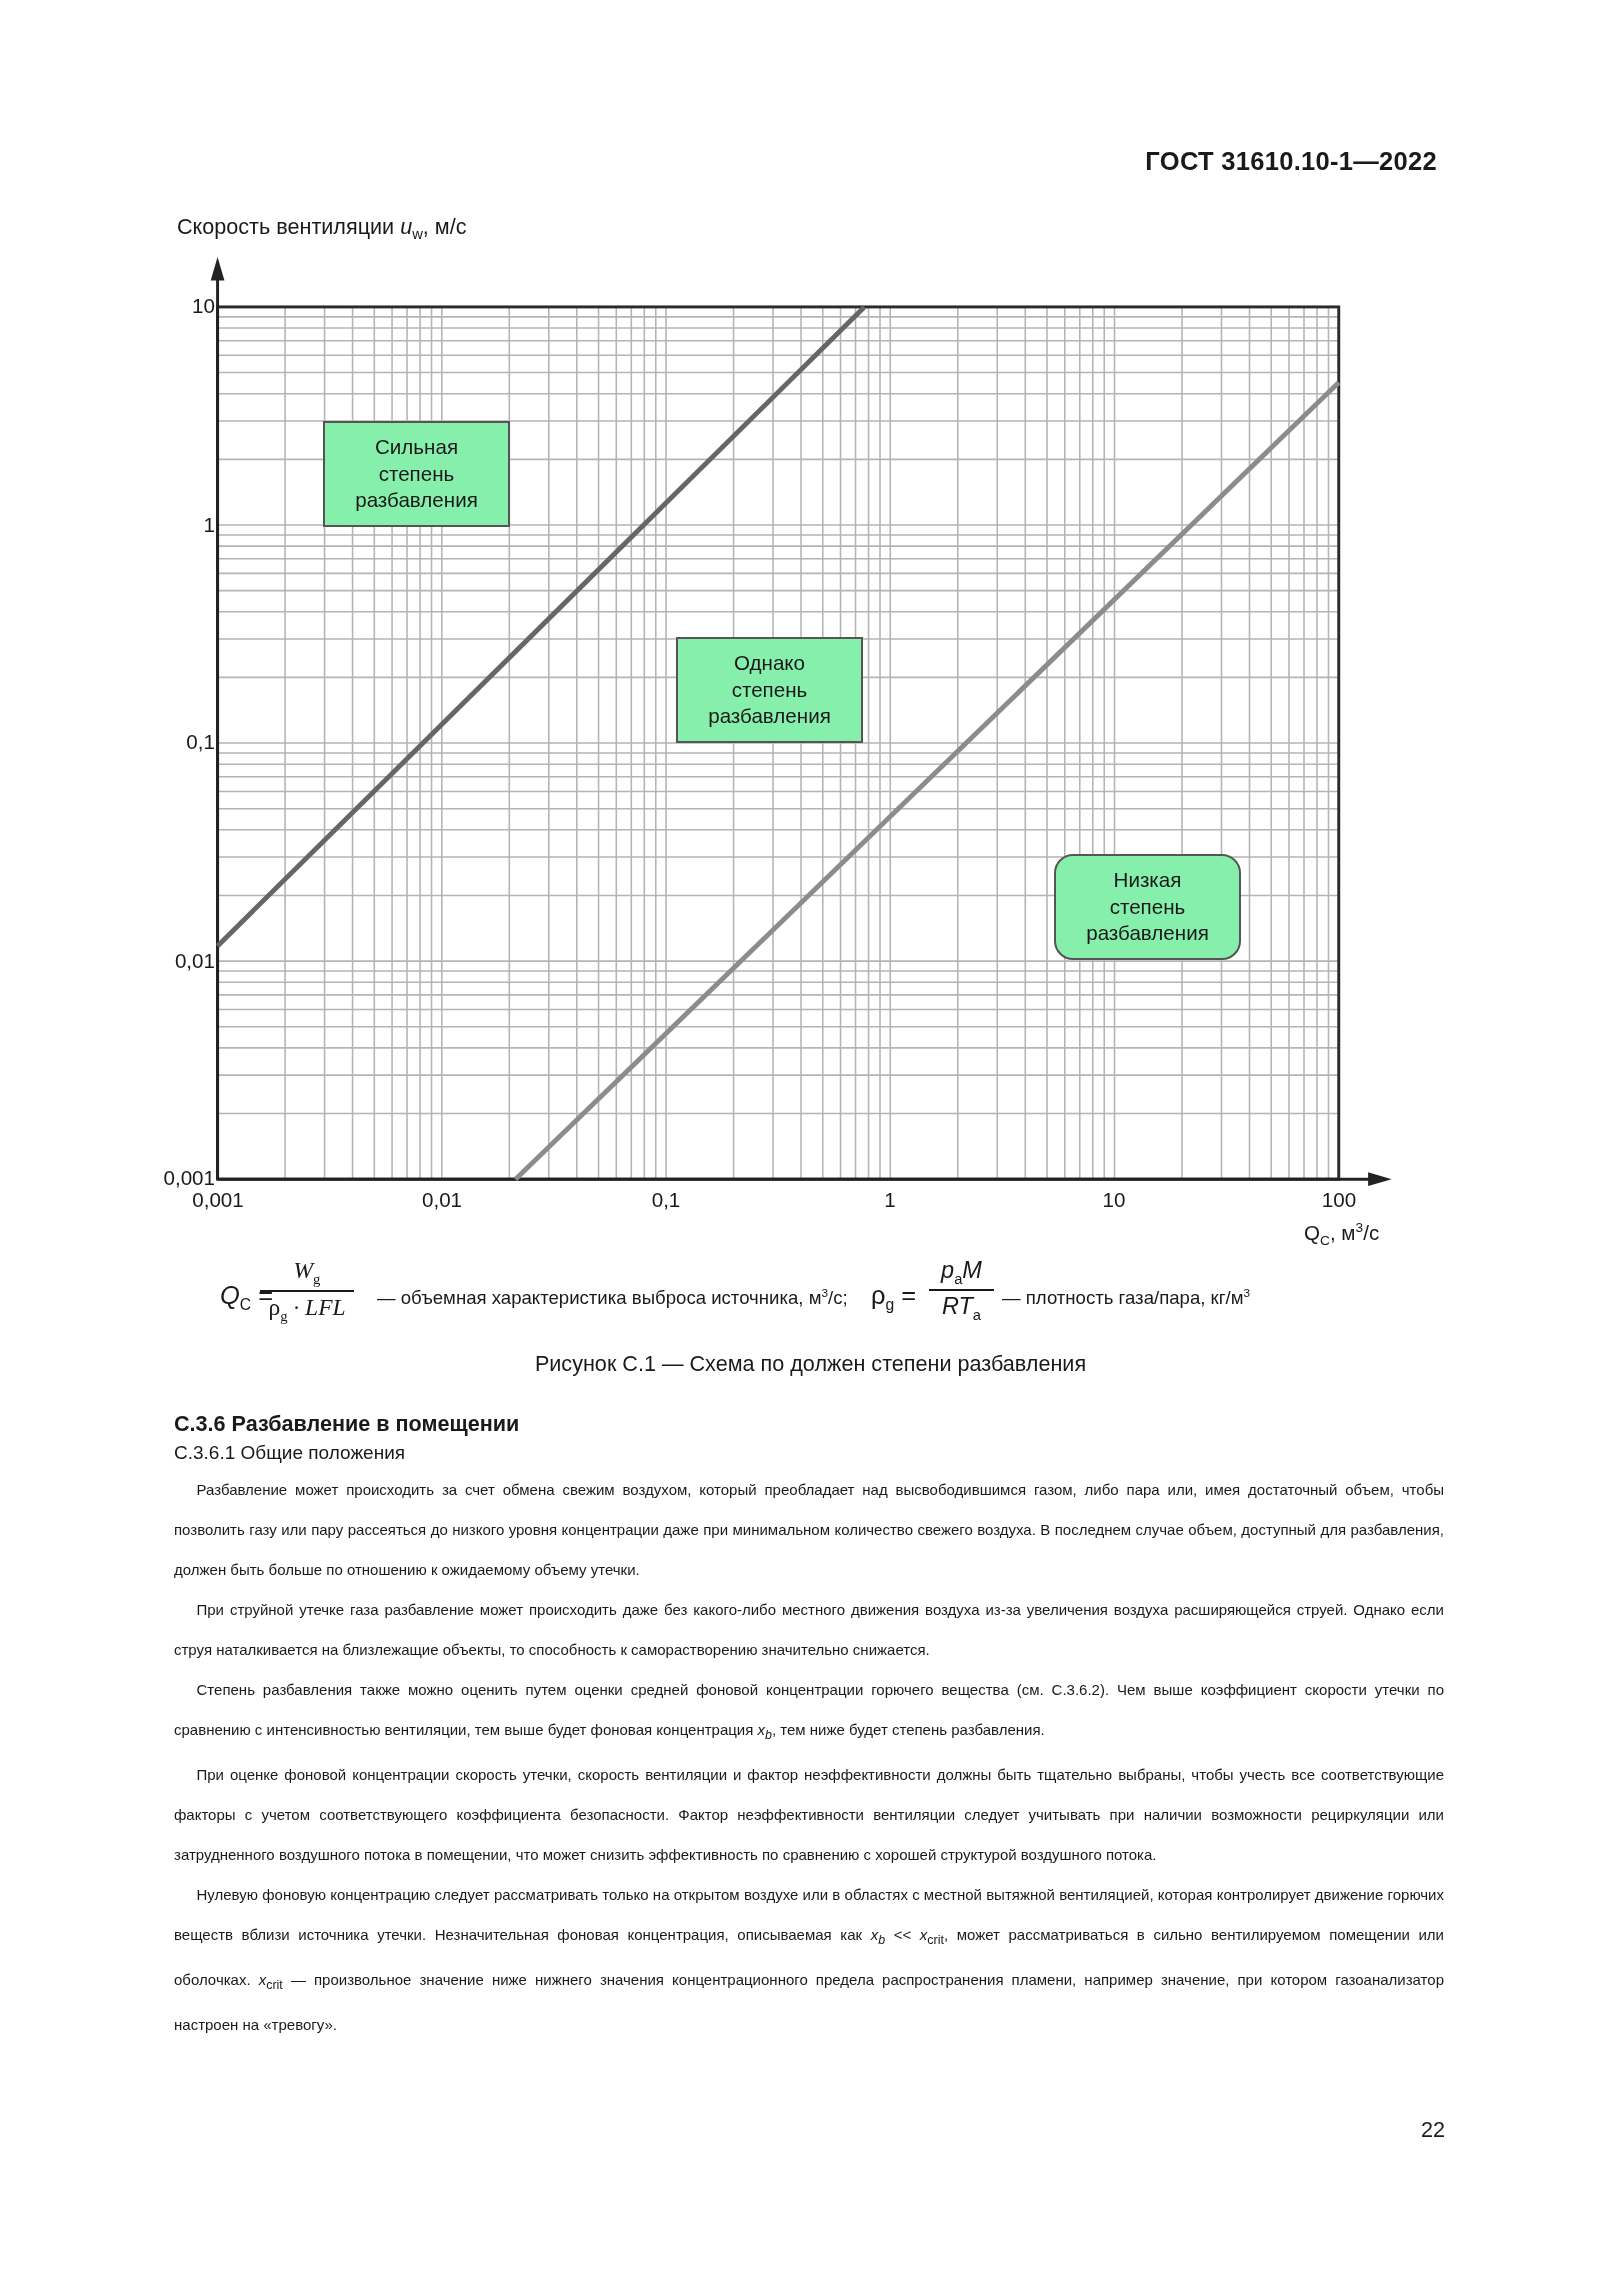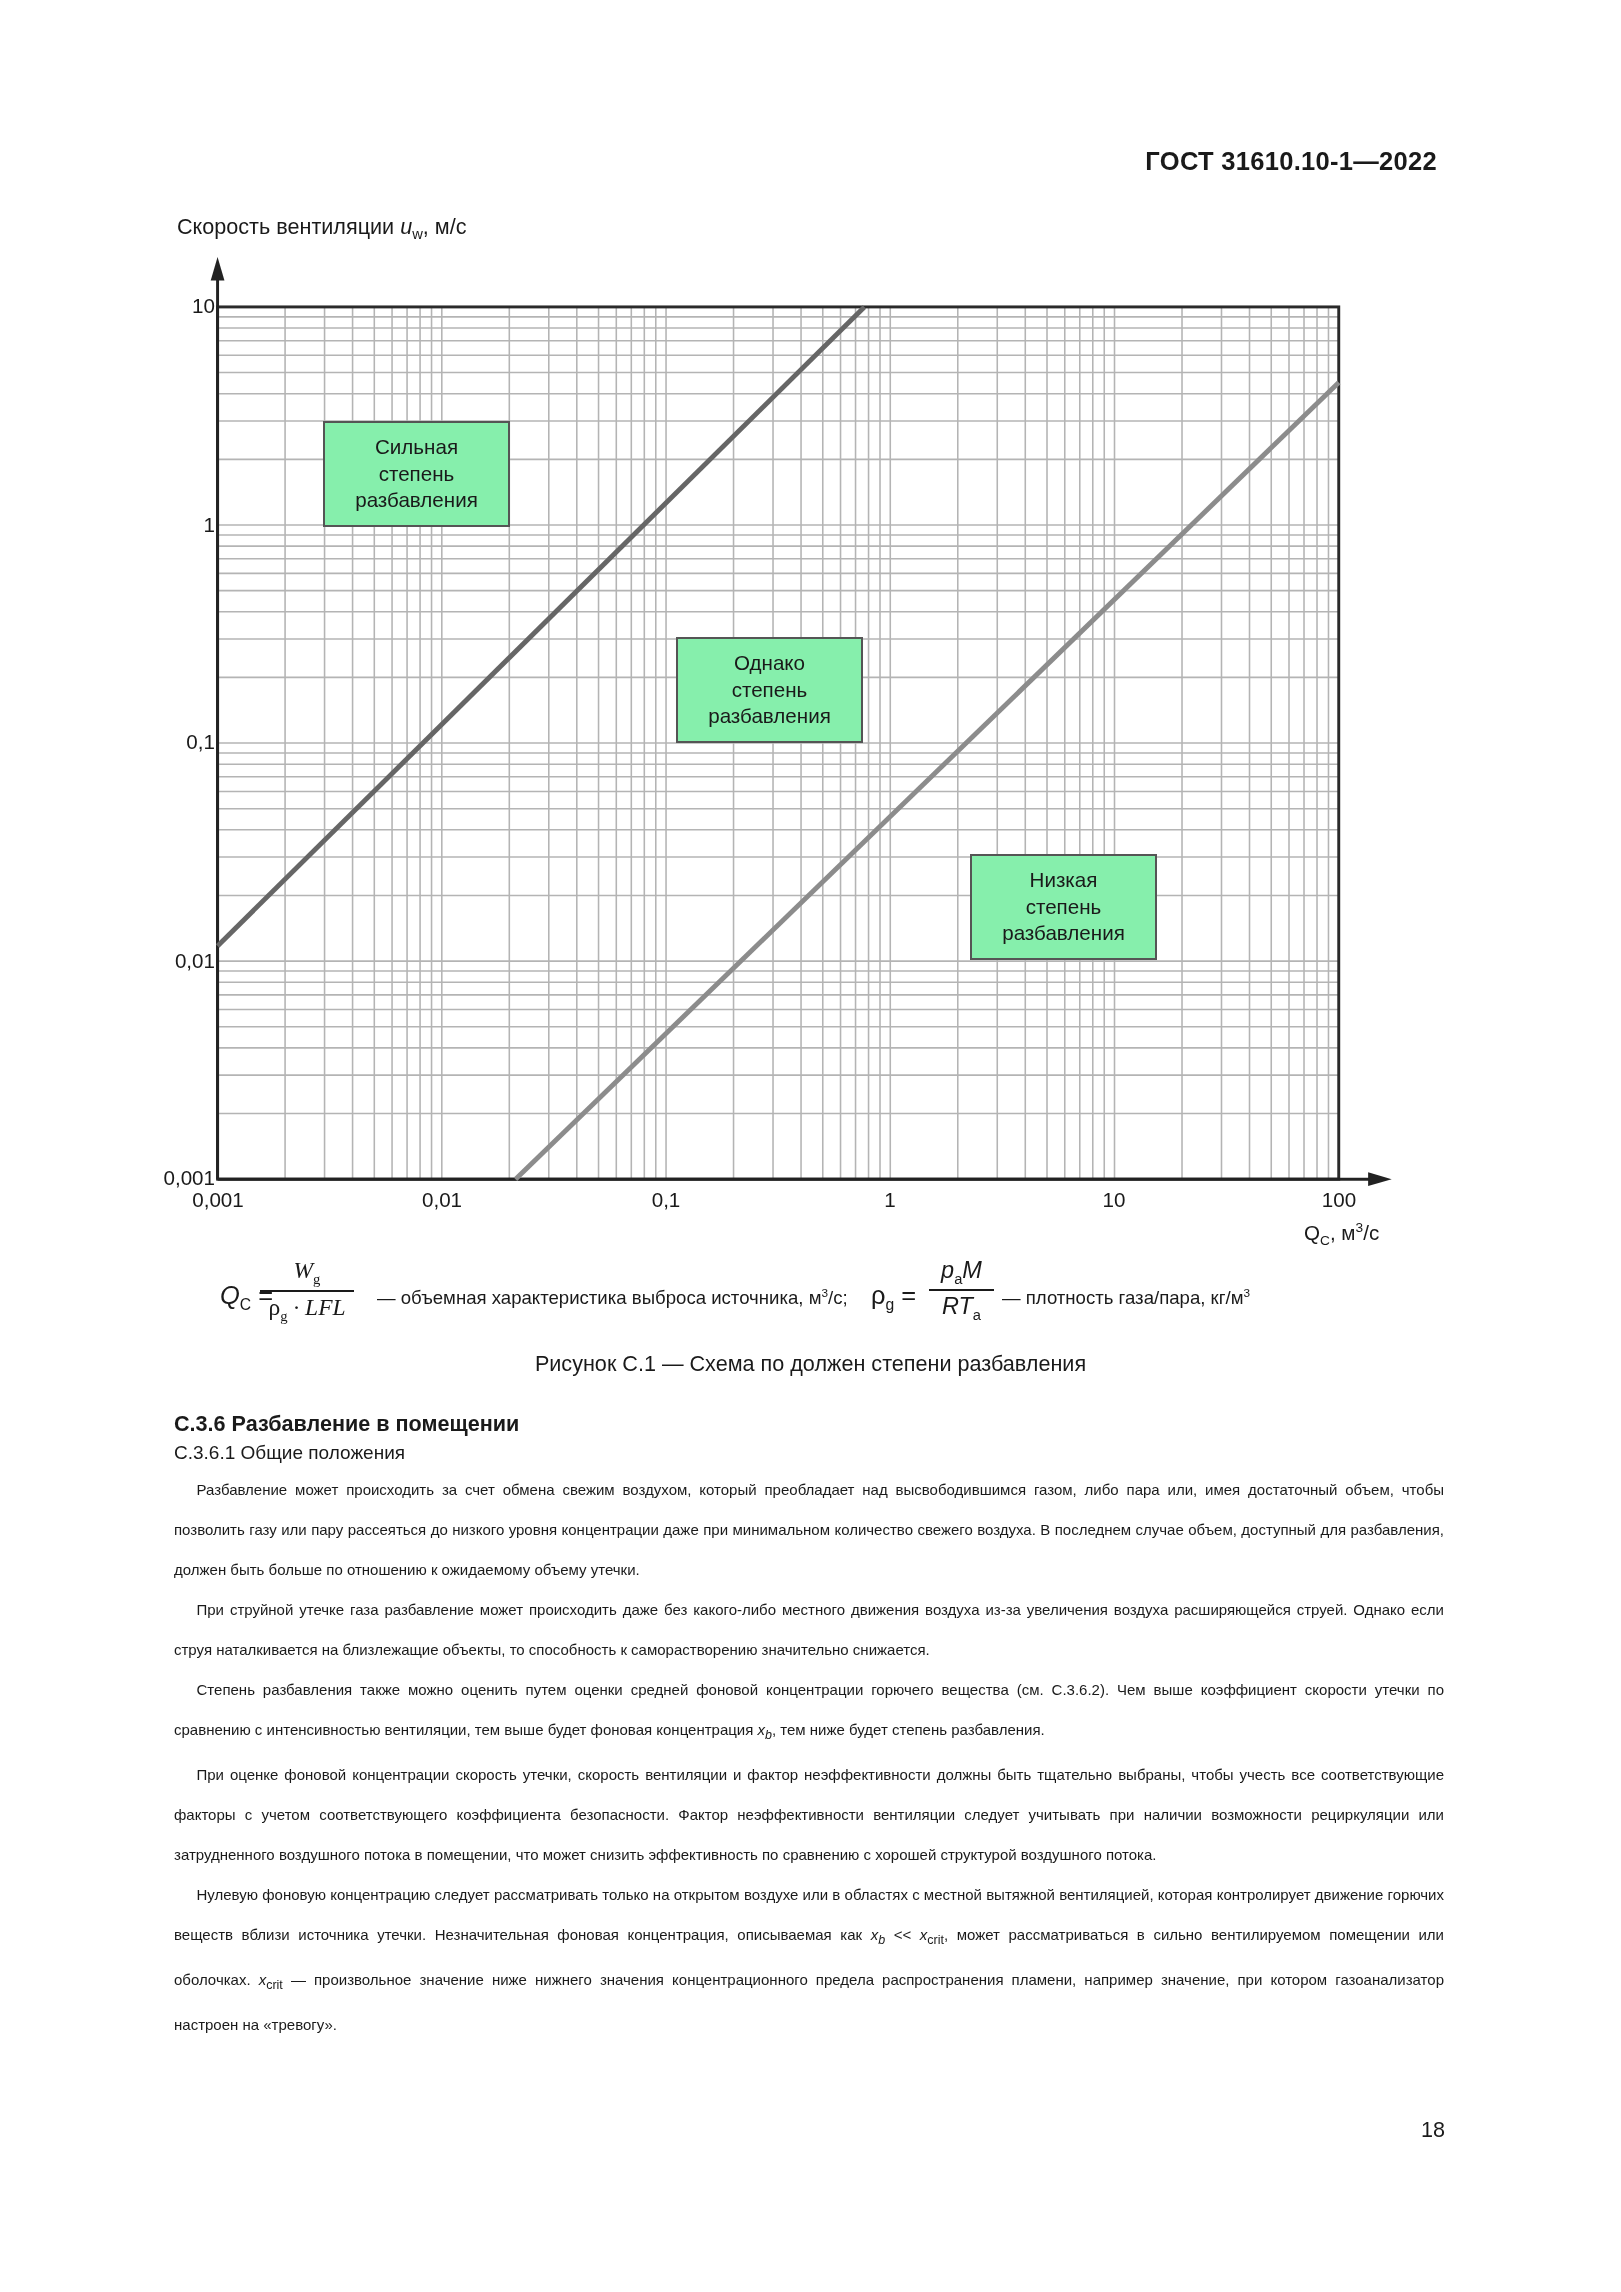--- a/index.html
+++ b/index.html
@@ -148,21 +148,21 @@
 <div class="box" style="left:323px;top:421px;width:183px;height:102px;">
   <span>Сильная</span>
   <span>степень</span>
   <span>разбавления</span>
 </div>
 <div class="box" style="left:676px;top:637px;width:183px;height:102px;">
   <span>Однако</span>
   <span>степень</span>
   <span>разбавления</span>
 </div>
-<div class="box" style="left:970px;top:854px;width:183px;height:102px;">
+<div class="box" style="left:1054px;top:854px;width:183px;height:102px;border-radius:19px;">
   <span>Низкая</span>
   <span>степень</span>
   <span>разбавления</span>
 </div>
 
 <div class="formula">
   <span class="fx" style="left:16px;top:23.5px;font-size:25.5px;"><i>Q</i><sub style="font-size:15.7px">C</sub> <span>=</span></span>
   <span class="frac" style="left:56px;top:0;width:94px;font-family:Liberation Serif, serif;">
     <span class="num"><i>W</i><sub style="font-size:14.7px">g</sub></span>
     <span class="bar"></span>
@@ -184,14 +184,14 @@
 <div class="sub-title">С.3.6.1  Общие положения</div>
 
 <div class="text" style="top:1470px;">
   <p class="para">Разбавление может происходить за счет обмена свежим воздухом, который преобладает над высвободившимся газом, либо пара или, имея достаточный объем, чтобы позволить газу или пару рассеяться до низкого уровня концентрации даже при минимальном количество свежего воздуха. В последнем случае объем, доступный для разбавления, должен быть больше по отношению к ожидаемому объему утечки.</p>
   <p class="para">При струйной утечке газа разбавление может происходить даже без какого-либо местного движения воздуха из-за увеличения воздуха расширяющейся струей. Однако если струя наталкивается на близлежащие объекты, то способность к саморастворению значительно снижается.</p>
   <p class="para"><span>Степень разбавления также можно оценить путем оценки средней фоновой концентрации горючего вещества (см. С.3.6.2). Чем выше коэффициент скорости утечки по сравнению с интенсивностью вентиляции, тем выше будет фоновая концентрация </span><i class="v">x</i><sub><i class="v">b</i></sub><span>, тем ниже будет степень разбавления.</span></p>
   <p class="para">При оценке фоновой концентрации скорость утечки, скорость вентиляции и фактор неэффективности должны быть тщательно выбраны, чтобы учесть все соответствующие факторы с учетом соответствующего коэффициента безопасности. Фактор неэффективности вентиляции следует учитывать при наличии возможности рециркуляции или затрудненного воздушного потока в помещении, что может снизить эффективность по сравнению с хорошей структурой воздушного потока.</p>
   <p class="para"><span>Нулевую фоновую концентрацию следует рассматривать только на открытом воздухе или в областях с местной вытяжной вентиляцией, которая контролирует движение горючих веществ вблизи источника утечки. Незначительная фоновая концентрация, описываемая как </span><i class="v">x</i><sub><i class="v">b</i></sub><span> &lt;&lt; </span><i class="v">x</i><sub>crit</sub><span>, может рассматриваться в сильно вентилируемом помещении или оболочках. </span><i class="v">x</i><sub>crit</sub><span> — произвольное значение ниже нижнего значения концентрационного предела распространения пламени, например значение, при котором газоанализатор настроен на «тревогу».</span></p>
 </div>
 
-<div class="pageno">18</div>
+<div class="pageno">22</div>
 
 
 </body></html>

